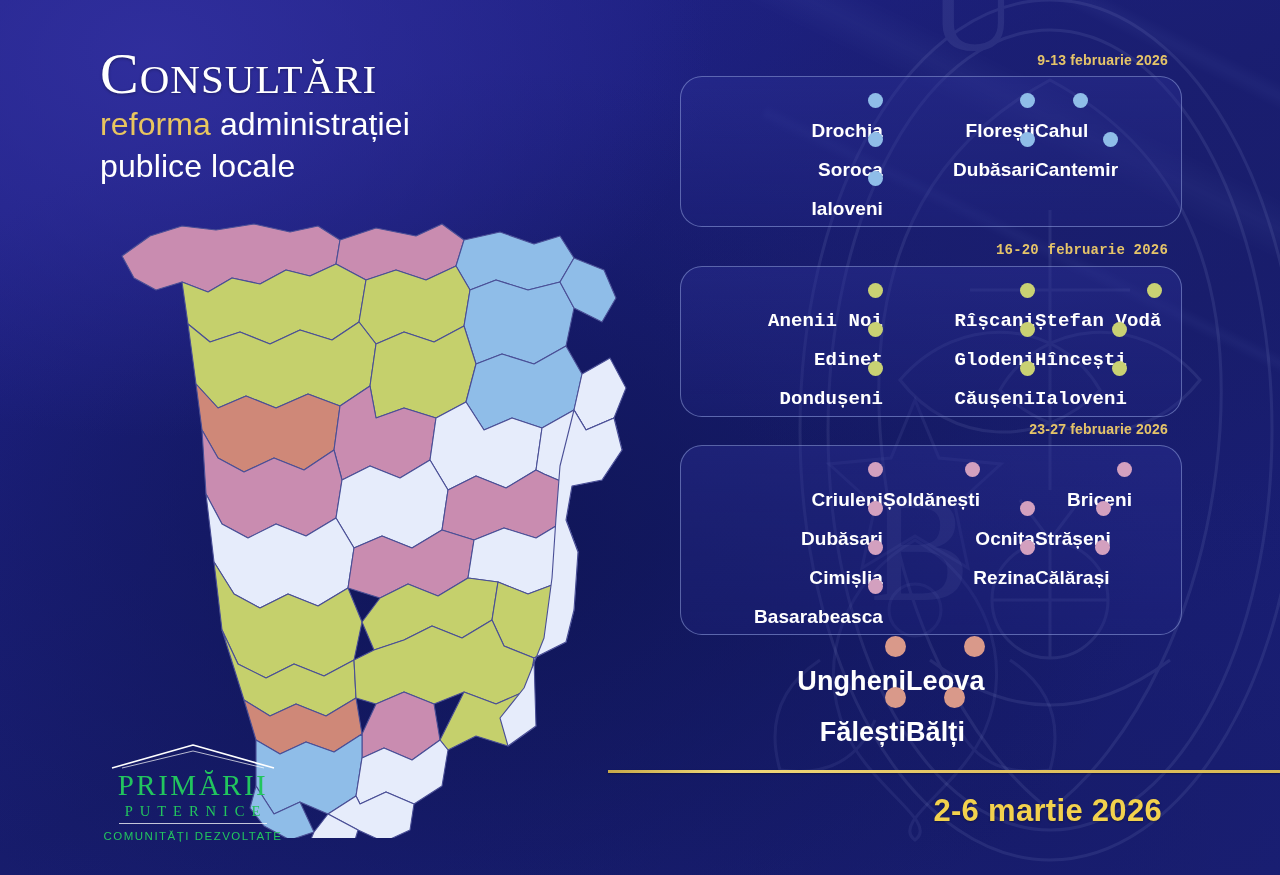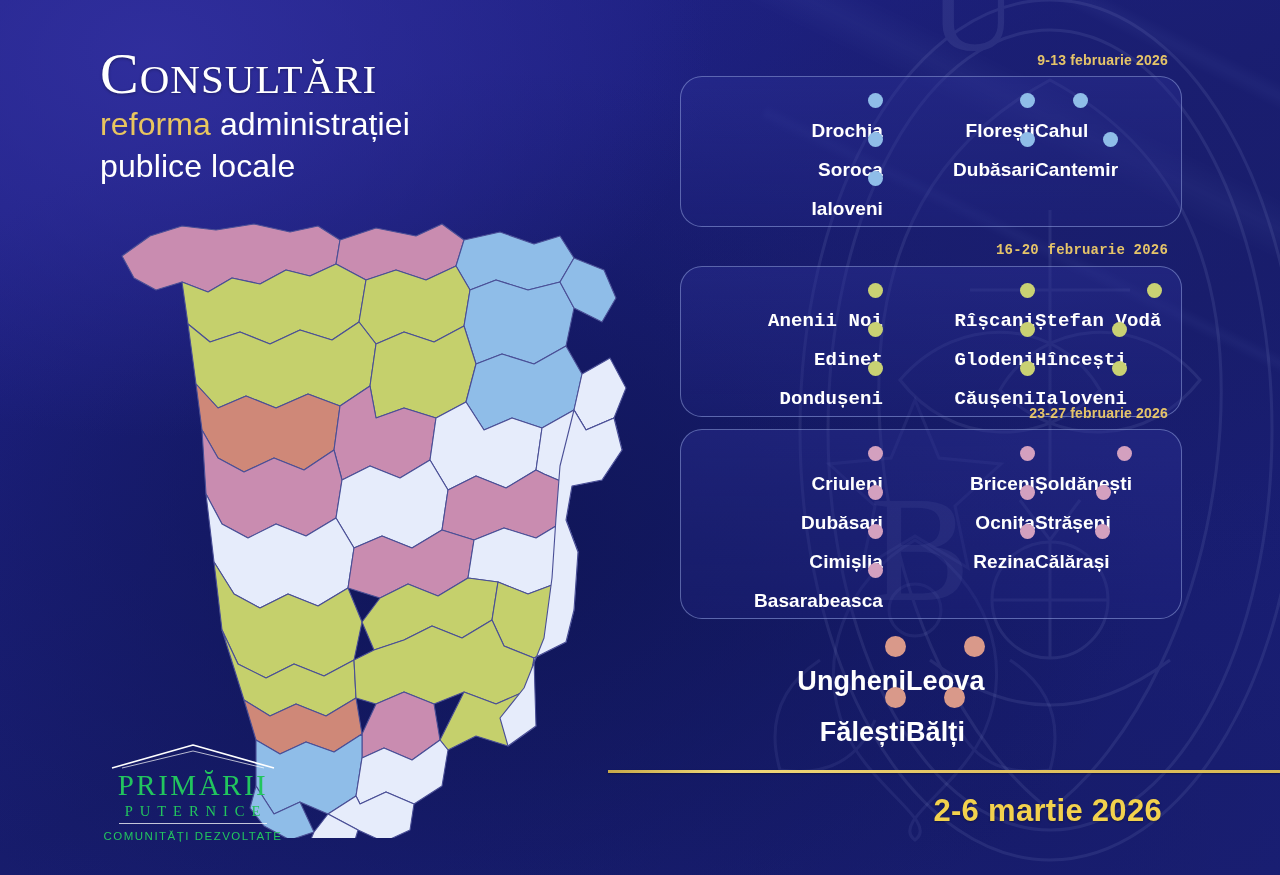--- a/index.html
+++ b/index.html
@@ -322,36 +322,36 @@
             </div>
           <div class="cell c2">
               <span class="dot" style="background:#c9d173"></span>
               <span class="nm">Ialoveni</span>
             </div>
         </div>
       </div>
     </div>
   </div>
 
-  <div class="group" style="top:405px;">
+  <div class="group" style="top:421px;">
     <div class="g-date">23-27 februarie 2026</div>
     <div class="card">
       <div class="rows">
         <div class="row">
           <div class="cell c0">
               <span class="dot" style="background:#d3a0bf"></span>
               <span class="nm">Criuleni</span>
             </div>
+          <div class="cell c2">
+              <span class="dot" style="background:#d3a0bf"></span>
+              <span class="nm">Șoldănești</span>
+            </div>
           <div class="cell c1">
               <span class="dot" style="background:#d3a0bf"></span>
               <span class="nm">Briceni</span>
-            </div>
-          <div class="cell c2">
-              <span class="dot" style="background:#d3a0bf"></span>
-              <span class="nm">Șoldănești</span>
             </div>
         </div>
         <div class="row">
           <div class="cell c0">
               <span class="dot" style="background:#d3a0bf"></span>
               <span class="nm">Dubăsari</span>
             </div>
           <div class="cell c1">
               <span class="dot" style="background:#d3a0bf"></span>
               <span class="nm">Ocnița</span>

